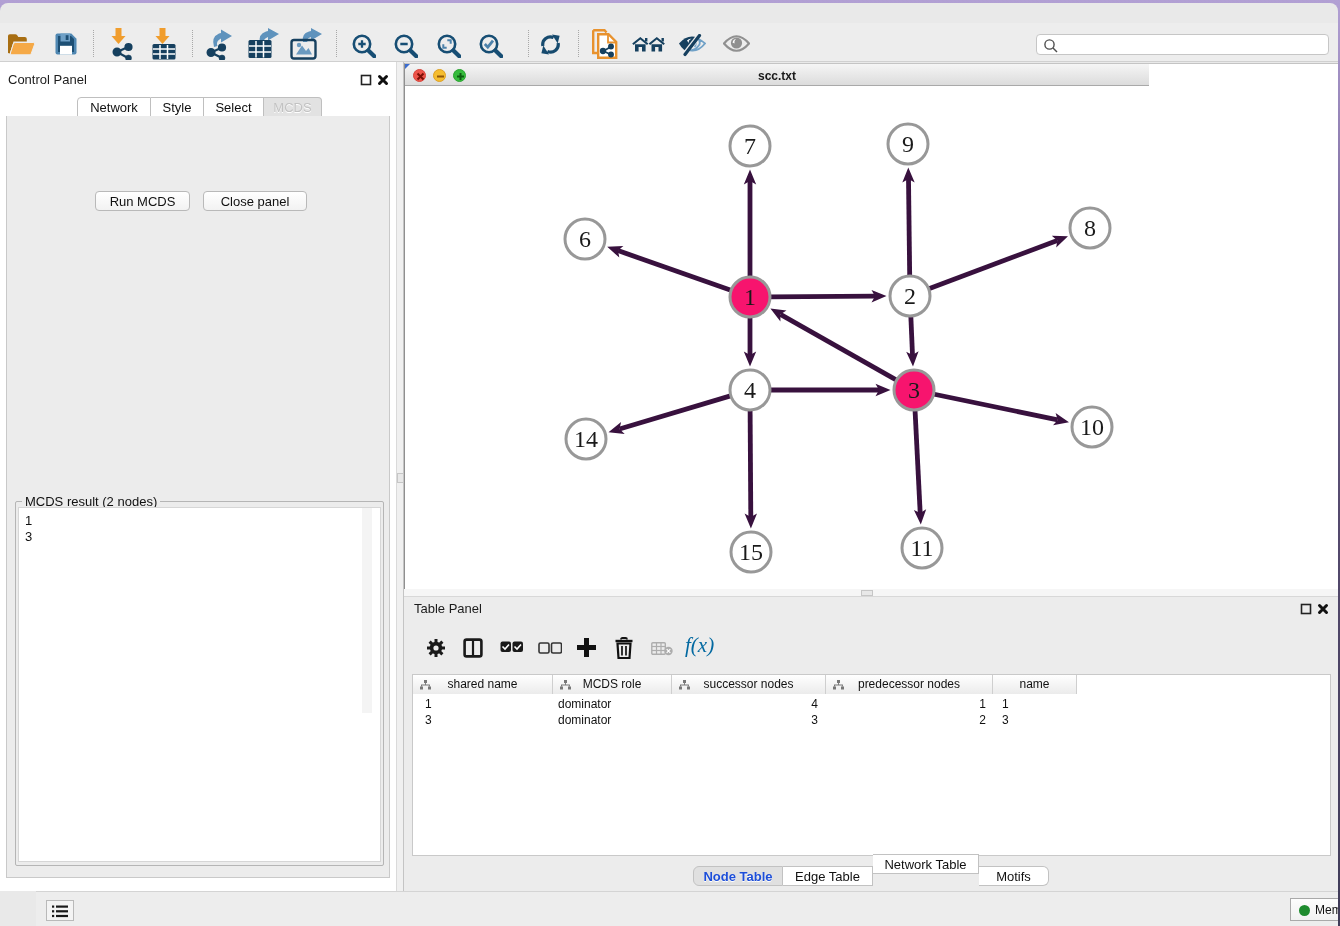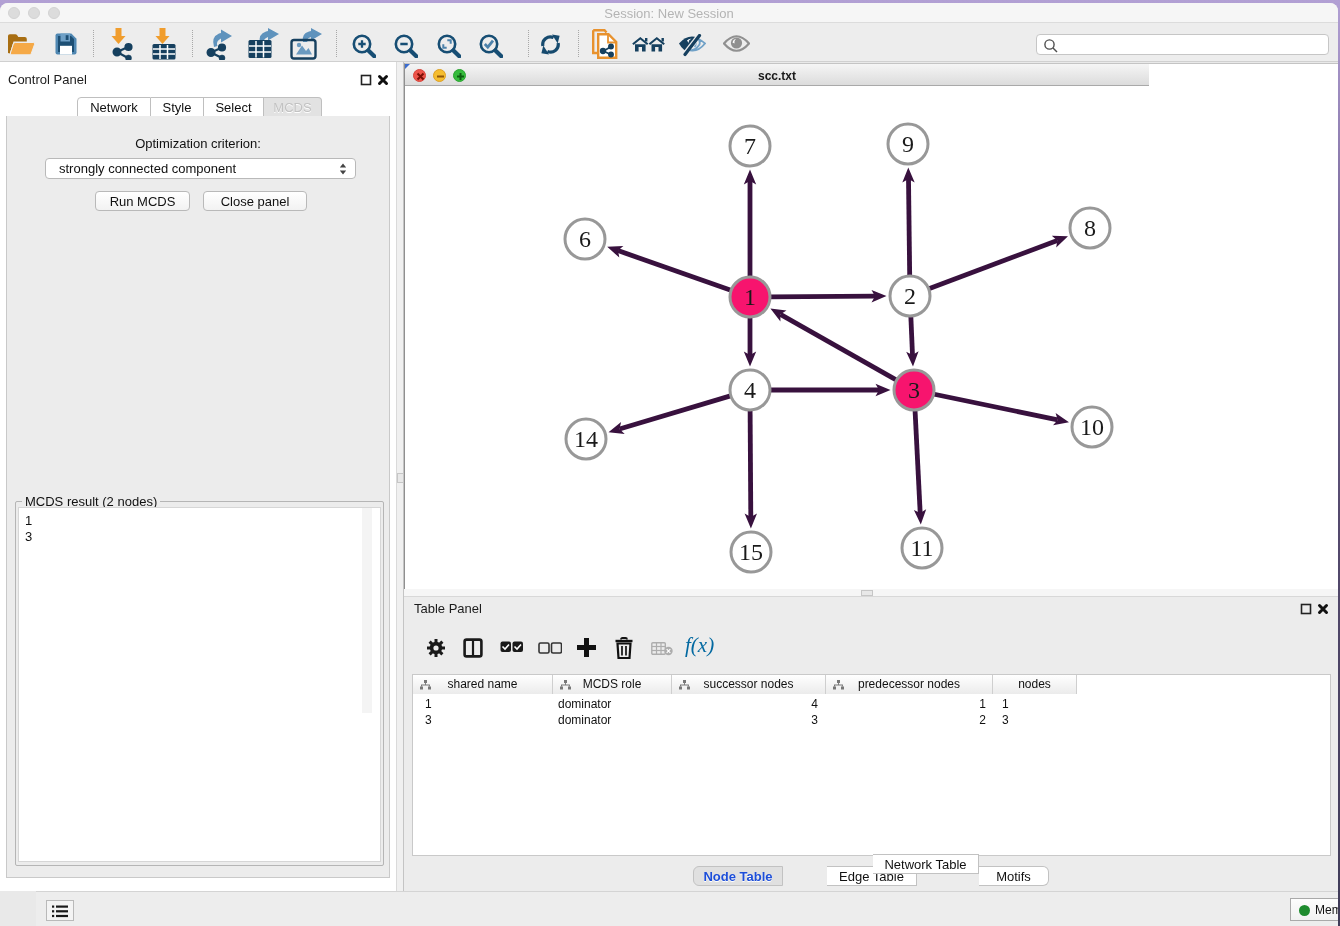--- a/index.html
+++ b/index.html
@@ -38,26 +38,20 @@
 .th { position:absolute; top:0; height:19px; border-right:1px solid #cfcfcf; background:linear-gradient(#ffffff,#ebebeb); font-size:12px; color:#111; text-align:center; line-height:19px; }
 .td { position:absolute; font-size:12px; color:#111; height:16px; line-height:16px; }
 
 .btab { position:absolute; top:0; height:20px; background:#fff; border:1px solid #c2c2c2; font-size:13px; color:#111; text-align:center; line-height:19px; }
 #statusbar { left:0; top:888px; width:1338px; height:35px; background:#ededed; border-top:1px solid #d4d4d4;margin-left:36px; }
 .ico { position:absolute; }
 </style>
 </head>
 <body>
 <div id="win">
-  <div id="titlebar" class="abs">
-    <div class="tl abs" style="left:8px;"></div>
-    <div class="tl abs" style="left:28px;"></div>
-    <div class="tl abs" style="left:48px;"></div>
-    <div id="titletext" class="abs">Session: New Session</div>
-  </div>
   <div id="toolbar" class="abs">
 
     <svg class="ico" style="left:7px;top:10px;" width="29" height="23" viewBox="0 0 29 23">
       <path d="M1,20 L1,3 Q1,1.2 2.8,1.2 L8.2,1.2 Q9.6,1.2 10.2,2.2 L11.3,4 L17.8,4 Q19.8,4 19.8,6 L19.8,8.5 L6.5,8.5 L2.8,20.5 Z" fill="#a86e12"></path>
       <path d="M8.2,9.5 L26.2,9.5 Q28.3,9.5 27.6,11.3 L24.3,20.4 Q23.8,21.8 22.2,21.8 L4.8,21.8 Q2.8,21.8 3.4,20 L6.3,11 Q6.8,9.5 8.2,9.5 Z" fill="#f5a947" stroke="#ededed" stroke-width="1"></path>
     </svg>
 
     <svg class="ico" style="left:54px;top:9px;" width="24" height="24" viewBox="0 0 24 24">
       <path d="M1.5,3.5 Q1.5,1.5 3.5,1.5 L17.3,1.5 L22.5,6.7 L22.5,20.5 Q22.5,22.5 20.5,22.5 L3.5,22.5 Q1.5,22.5 1.5,20.5 Z" fill="#4f87b2"></path>
       <path d="M4,4 L17,4 L20,7 L20,20 L4,20 Z" fill="#1d4f74"></path>
@@ -210,26 +204,20 @@
         <rect x="1.5" y="1.5" width="9" height="9" fill="none" stroke="#222" stroke-width="1.6"></rect>
       </svg>
     <svg class="abs" style="left:377px;top:12px;" width="12" height="12" viewBox="0 0 12 12">
         <path d="M2.5,2.5 L9.5,9.5 M9.5,2.5 L2.5,9.5" stroke="#111" stroke-width="3" stroke-linecap="round"></path>
       </svg>
     <div class="tab abs" style="left:77px;width:74px;top:35px;border-radius:4px 0 0 0;">Network</div>
     <div class="tab abs" style="left:151px;width:53px;top:35px;border-left:none;">Style</div>
     <div class="tab abs" style="left:204px;width:60px;top:35px;border-left:none;">Select</div>
     <div class="tab tabsel abs" style="left:264px;width:58px;top:35px;border-left:none;border-radius:0 4px 0 0;">MCDS</div>
     <div id="cpcontent" class="abs">
-      <div class="abs" style="left:0;top:20px;width:100%;text-align:center;font-size:13px;color:#111;">Optimization criterion:</div>
-      <div class="abs" style="left:38px;top:42px;width:311px;height:21px;background:#fff;border:1px solid #b9b9b9;border-radius:4px;font-size:13px;color:#111;line-height:19px;padding-left:13px;">strongly connected component
-        <svg class="abs" style="right:7px;top:3px;" width="10" height="14" viewBox="0 0 10 14">
-            <path d="M5,1.5 L8.2,5.4 L1.8,5.4 Z M5,12.5 L8.2,8.6 L1.8,8.6 Z" fill="#444"></path>
-          </svg>
-      </div>
       <div class="btn" style="left:88px;top:75px;width:95px;height:20px;line-height:19px;">Run MCDS</div>
       <div class="btn" style="left:196px;top:75px;width:104px;height:20px;line-height:19px;">Close panel</div>
 
       <div class="abs" style="left:8px;top:385px;width:369px;height:365px;border:1px solid #b5b5b5;border-radius:2px;"></div>
       <div class="abs" style="left:15px;top:378px;background:#ececec;padding:0 3px;font-size:13px;color:#111;">MCDS result (2 nodes)</div>
       <div class="abs" style="left:11px;top:391px;width:363px;height:355px;background:#fff;border:1px solid #d6d6d6;">
         <div class="abs" style="left:6px;top:5px;font-size:13px;color:#111;line-height:16px;">1<br>3</div>
         <div class="abs" style="right:8px;top:0;width:10px;height:205px;background:#f4f4f4;"></div>
       </div>
     </div>
@@ -380,21 +368,21 @@
       <circle cx="17.5" cy="9" r="4.2" fill="#adadad"></circle>
       <path d="M15.7,7.2 L19.3,10.8 M19.3,7.2 L15.7,10.8" stroke="#fff" stroke-width="1.2"></path>
     </svg>
 
     <div class="abs" style="left:281px;top:36px;font-family:'Liberation Serif',serif;font-style:italic;font-size:21px;color:#0369a1;">f(x)</div>
     <div id="tablebox" class="abs">
       <div class="th" style="left:0;width:140px;">shared name</div>
       <div class="th" style="left:140px;width:119px;">MCDS role</div>
       <div class="th" style="left:259px;width:154px;">successor nodes</div>
       <div class="th" style="left:413px;width:167px;">predecessor nodes</div>
-      <div class="th" style="left:580px;width:84px;">nodes</div>
+      <div class="th" style="left:580px;width:84px;">name</div>
       <svg class="ico" style="left:7px;top:5px;" width="11" height="10" viewBox="0 0 11 10">
           <g fill="#777">
             <rect x="4" y="0" width="3" height="3"></rect>
             <rect x="0" y="6.5" width="3" height="3"></rect>
             <rect x="8" y="6.5" width="3" height="3"></rect>
             <path d="M5,3 L5.9,3 L5.9,4.5 L9.9,4.5 L9.9,6.5 L8.9,6.5 L8.9,5.5 L2,5.5 L2,6.5 L1,6.5 L1,4.5 L5,4.5 Z"></path>
           </g>
         </svg>
       <svg class="ico" style="left:147px;top:5px;" width="11" height="10" viewBox="0 0 11 10">
           <g fill="#777">
@@ -426,21 +414,21 @@
       <div class="td" style="left:413px;top:21px;width:160px;text-align:right;">1</div>
       <div class="td" style="left:589px;top:21px;">1</div>
       <div class="td" style="left:12px;top:37px;">3</div>
       <div class="td" style="left:145px;top:37px;">dominator</div>
       <div class="td" style="left:259px;top:37px;width:146px;text-align:right;">3</div>
       <div class="td" style="left:413px;top:37px;width:160px;text-align:right;">2</div>
       <div class="td" style="left:589px;top:37px;">3</div>
     </div>
 
     <div class="btab abs" style="left:289px;top:269px;width:90px;background:#e0e0e0;color:#1d4ed8;text-shadow:0 1px 0 #fff;border-radius:6px 0 0 6px;font-weight:bold;">Node Table</div>
-    <div class="btab abs" style="left:379px;top:269px;width:90px;border-left:none;margin-left:44px;">Edge Table</div>
+    <div class="btab abs" style="left:379px;top:269px;width:90px;border-left:none;">Edge Table</div>
     <div class="btab abs" style="left:469px;top:257px;width:106px;border-left:none;">Network Table</div>
     <div class="btab abs" style="left:575px;top:269px;width:70px;border-left:none;border-radius:0 6px 6px 0;">Motifs</div>
   </div>
 
   <div id="statusbar" class="abs">
     <div class="abs" style="left:10px;top:8px;width:28px;height:21px;background:#f4f4f4;border:1px solid #b9b9b9;">
       <svg class="abs" style="left:5px;top:3.5px;" width="16" height="13" viewBox="0 0 16 13">
           <g fill="#1a1a1a">
             <rect x="0" y="0.5" width="2.2" height="2.2"></rect>
             <rect x="0" y="5.2" width="2.2" height="2.2"></rect>

